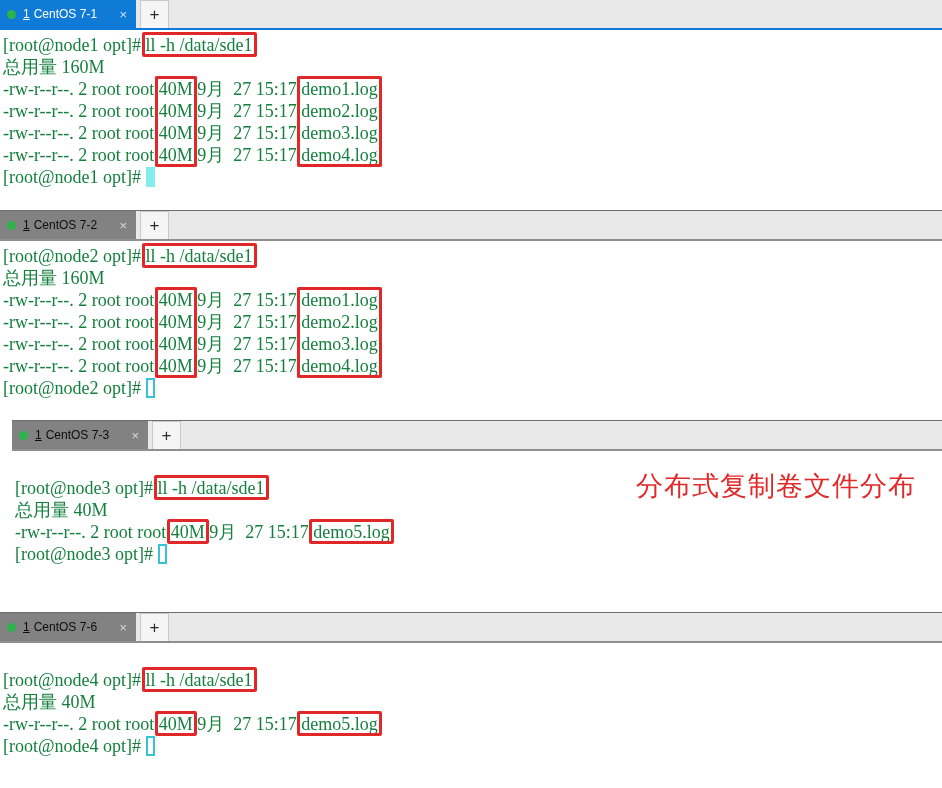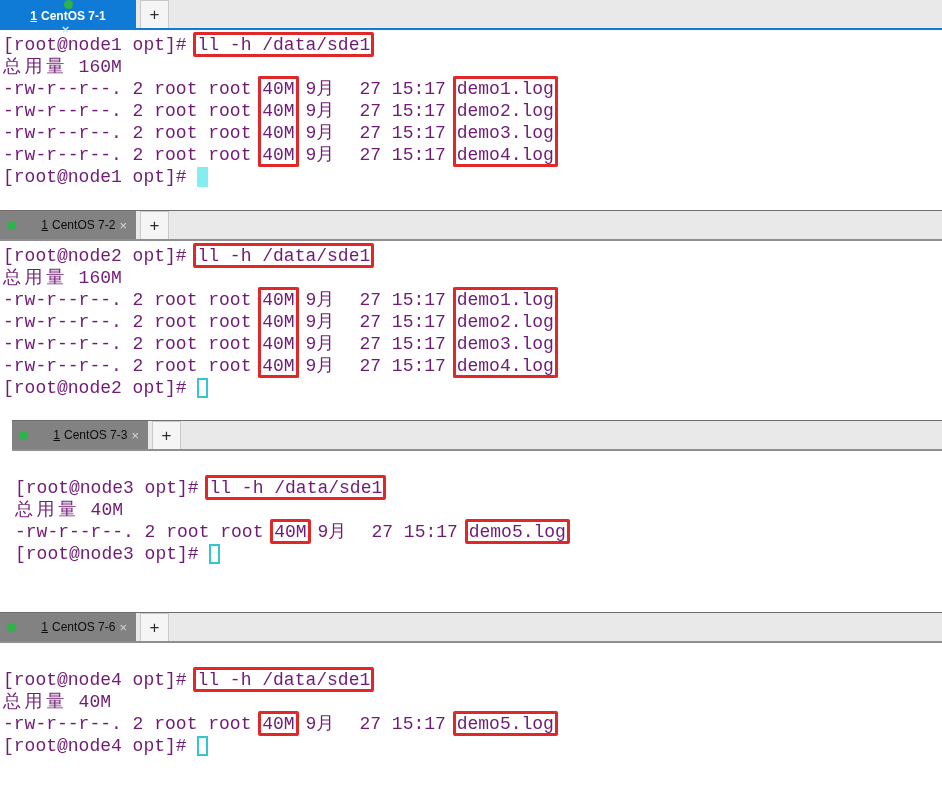--- a/index.html
+++ b/index.html
@@ -22,42 +22,42 @@
   
   .tabbar{
     height:28px;background:var(--bar-bg);display:flex;align-items:stretch;
   }
   .tabbar.focused{border-bottom:2px solid var(--blue);}
   .tabbar.unfocused{border-top:1px solid #6e6e6e;border-bottom:2px solid #8f8f8f;}
   .tab{
     width:136px;display:flex;align-items:center;cursor:default;
     font-size:12px;position:relative;flex:none;
   }
-  .tab.active-focused{background:var(--blue);color:#fff;font-weight:bold;flex-direction:column;}
-  .tab.active-unfocused{background:var(--tab-inactive);color:#0d0d0d;font-weight:normal;text-align:right;}
+  .tab.active-focused{background:var(--blue);color:#fff;font-weight:normal;}
+  .tab.active-unfocused{background:var(--tab-inactive);color:#0d0d0d;font-weight:normal;}
   .dot{width:9px;height:9px;border-radius:50%;background:#2cb34a;margin:0 7px 0 7px;flex:none;}
   .tab-label{white-space:nowrap;flex:1;}
   .tab-label .mn{text-decoration:underline;}
   .tab-label .ttl{margin-left:4px;}
   .tab-close{
     font-size:13px;margin:0 9px 0 4px;line-height:1;flex:none;
   }
   .active-focused .tab-close{color:#cfe6fa;}
   .active-unfocused .tab-close{color:#d9d9d9;}
   .newtab{
     width:27px;margin-left:4px;background:#f5f5f5;border:1px solid #c9c9c9;border-bottom:none;
     display:flex;align-items:center;justify-content:center;
     font-size:17px;color:#2b2b2b;flex:none;
   }
 
   
   pre.term{
     margin:0;padding:4px 0 0 3px;
-    font-family:Liberation Mono, monospace;
-    font-size:18px;line-height:22px;color:#701a75;
+    font-family:Liberation Serif, serif;
+    font-size:18px;line-height:22px;color:#15803d;
     background:transparent;
   }
   .tline{height:22px;line-height:22px;white-space:pre;}
   .dw{display:inline-block;width:2ch;}
 
   
   .bx{position:relative;padding:0 4px;margin:0 -4px;}
   .bx::before{
     content:"";position:absolute;left:0;right:0;pointer-events:none;
     border-left:3px solid var(--red);border-right:3px solid var(--red);
@@ -124,14 +124,15 @@
       <div class="tab active-unfocused">
         <span class="dot"></span>
         <span class="tab-label"><span class="mn">1</span><span class="ttl">CentOS 7-6</span></span>
         <span class="tab-close">×</span>
       </div>
       <div class="newtab">+</div>
     </div>
     <pre class="term"><div class="tline">&nbsp;</div><div class="tline"><span class="seg">[root@node4 opt]# </span><span class="bx bx-full">ll -h /data/sde1</span></div><div class="tline"><span class="seg"><span class="dw">总</span><span class="dw">用</span><span class="dw">量</span> 40M</span></div><div class="tline"><span class="seg">-rw-r--r--. 2 root root </span><span class="bx bx-full">40M</span><span class="seg"> 9<span class="dw">月</span>  27 15:17 </span><span class="bx bx-full">demo5.log</span></div><div class="tline"><span class="seg">[root@node4 opt]# </span><span class="cursor cur-h"></span></div></pre>
   </div>
 
+  <div class="annotation">分布式复制卷文件分布</div>
 
 </div>
 
 </body></html>

